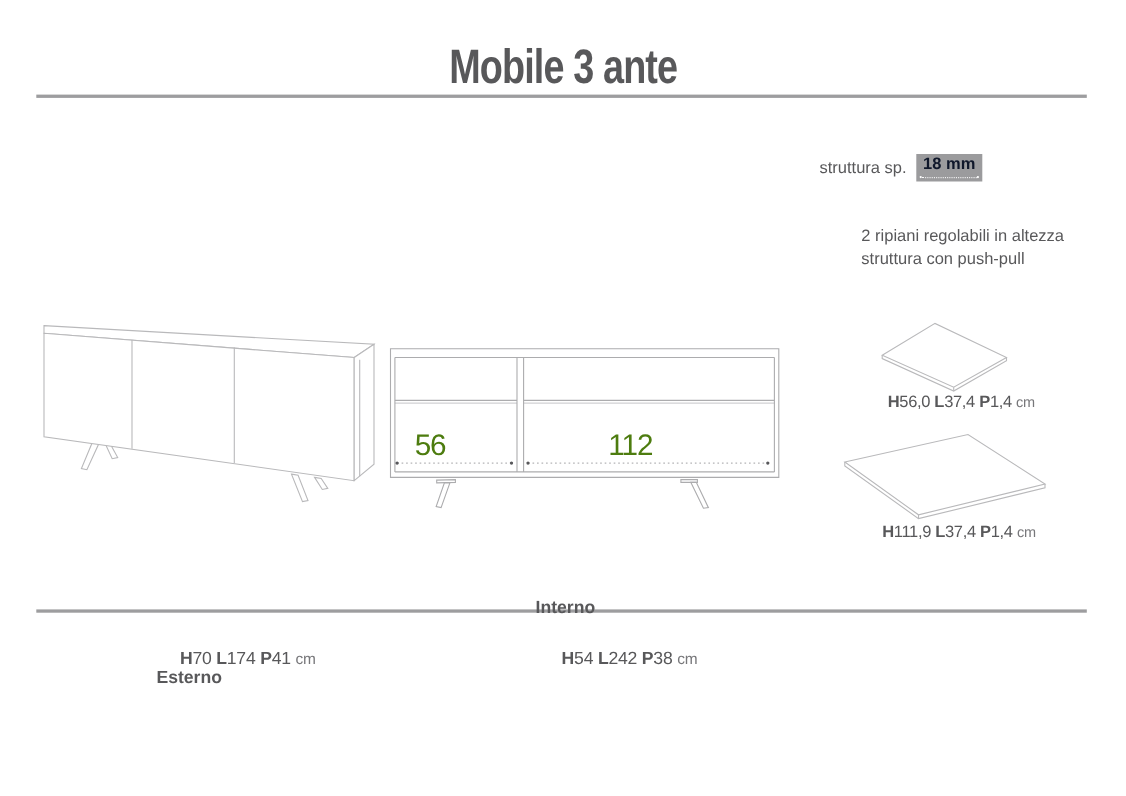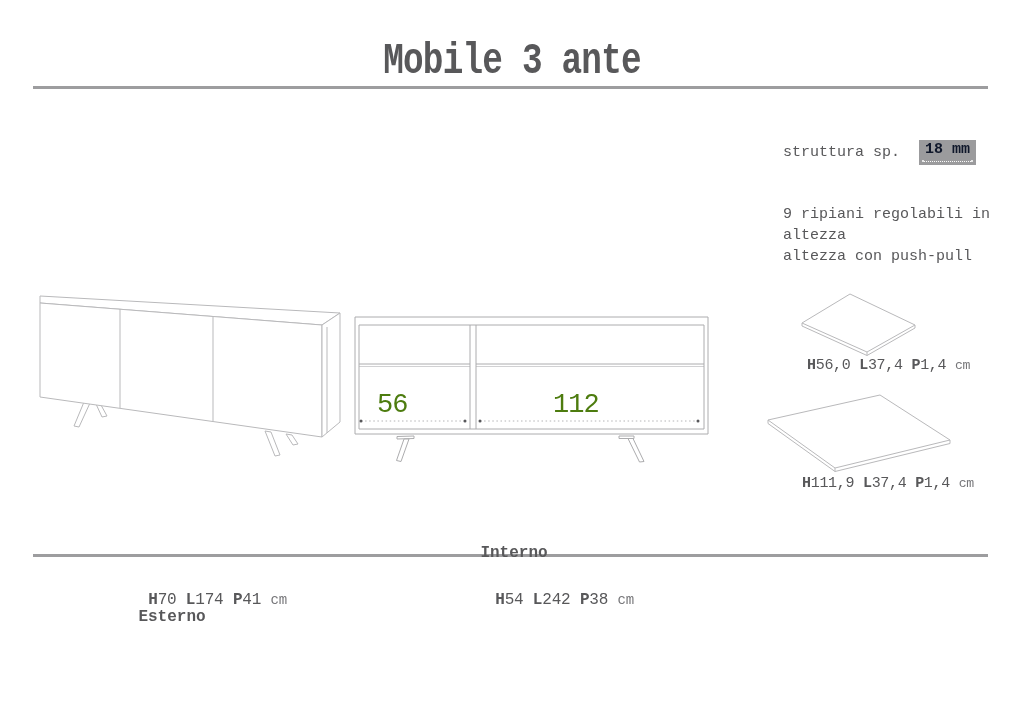--- a/index.html
+++ b/index.html
@@ -8,42 +8,42 @@
     --rule:#9d9d9f;
     --drawing-stroke:#b9b9bb;
   }
   *{margin:0;padding:0;box-sizing:border-box;}
   html,body{background:#fff;}
   .page{
     position:relative;
     width:1024px;height:724px;
     background:#fff;
     overflow:hidden;
-    font-family:Liberation Mono, monospace;
+    font-family:Liberation Sans, sans-serif;
     color:var(--text);
   }
   .title{
     position:absolute;left:0;right:0;top:36px;
     text-align:center;
     font-size:44px;font-weight:bold;
     letter-spacing:-1px;
     transform:scaleX(.78);
     color:var(--text);
     white-space:nowrap;
   }
   .rule{
     position:absolute;left:33px;width:955px;height:3px;
     background:var(--rule);
   }
   .rule-top{top:86px;}
   .rule-bottom{top:554px;}
 
   .struttura{
-    position:absolute;left:783px;top:140px;
-    display:flex;align-items:center;gap:19px;
+    position:absolute;left:745px;top:140px;
+    display:flex;align-items:center;gap:9px;
     font-size:15px;
   }
   .badge{
     position:relative;
     background:var(--badge-bg);
     color:#0f172a;font-weight:bold;font-size:15px;
     padding:2px 6px 7px 6px;
     line-height:16px;
     white-space:nowrap;
     text-align:center;
@@ -109,22 +109,22 @@
 
   <div class="struttura">
     <span>struttura sp.</span>
     <span class="badge">
       <span>18 mm</span>
       <span class="badge-ruler"></span>
     </span>
   </div>
 
   <div class="notes">
-    <div>9 ripiani regolabili in altezza</div>
-    <div>altezza con push-pull</div>
+    <div>2 ripiani regolabili in altezza</div>
+    <div>struttura con push-pull</div>
   </div>
 
   <svg class="svg-abs" style="left:30px;top:288px;" width="320" height="182" viewBox="30 288 320 182">
     <g>
       <path class="draw-fill" d="M84,402 L90,403 L79,427 L74,426 Z"></path>
       <path class="draw-fill" d="M96,404 L101,405 L107,416 L102,417 Z"></path>
       <path class="draw-fill" d="M265,431 L271,432 L280,455 L275,456 Z"></path>
       <path class="draw-fill" d="M286,434 L292,435 L298,444 L293,445 Z"></path>
     </g>
     <g>

